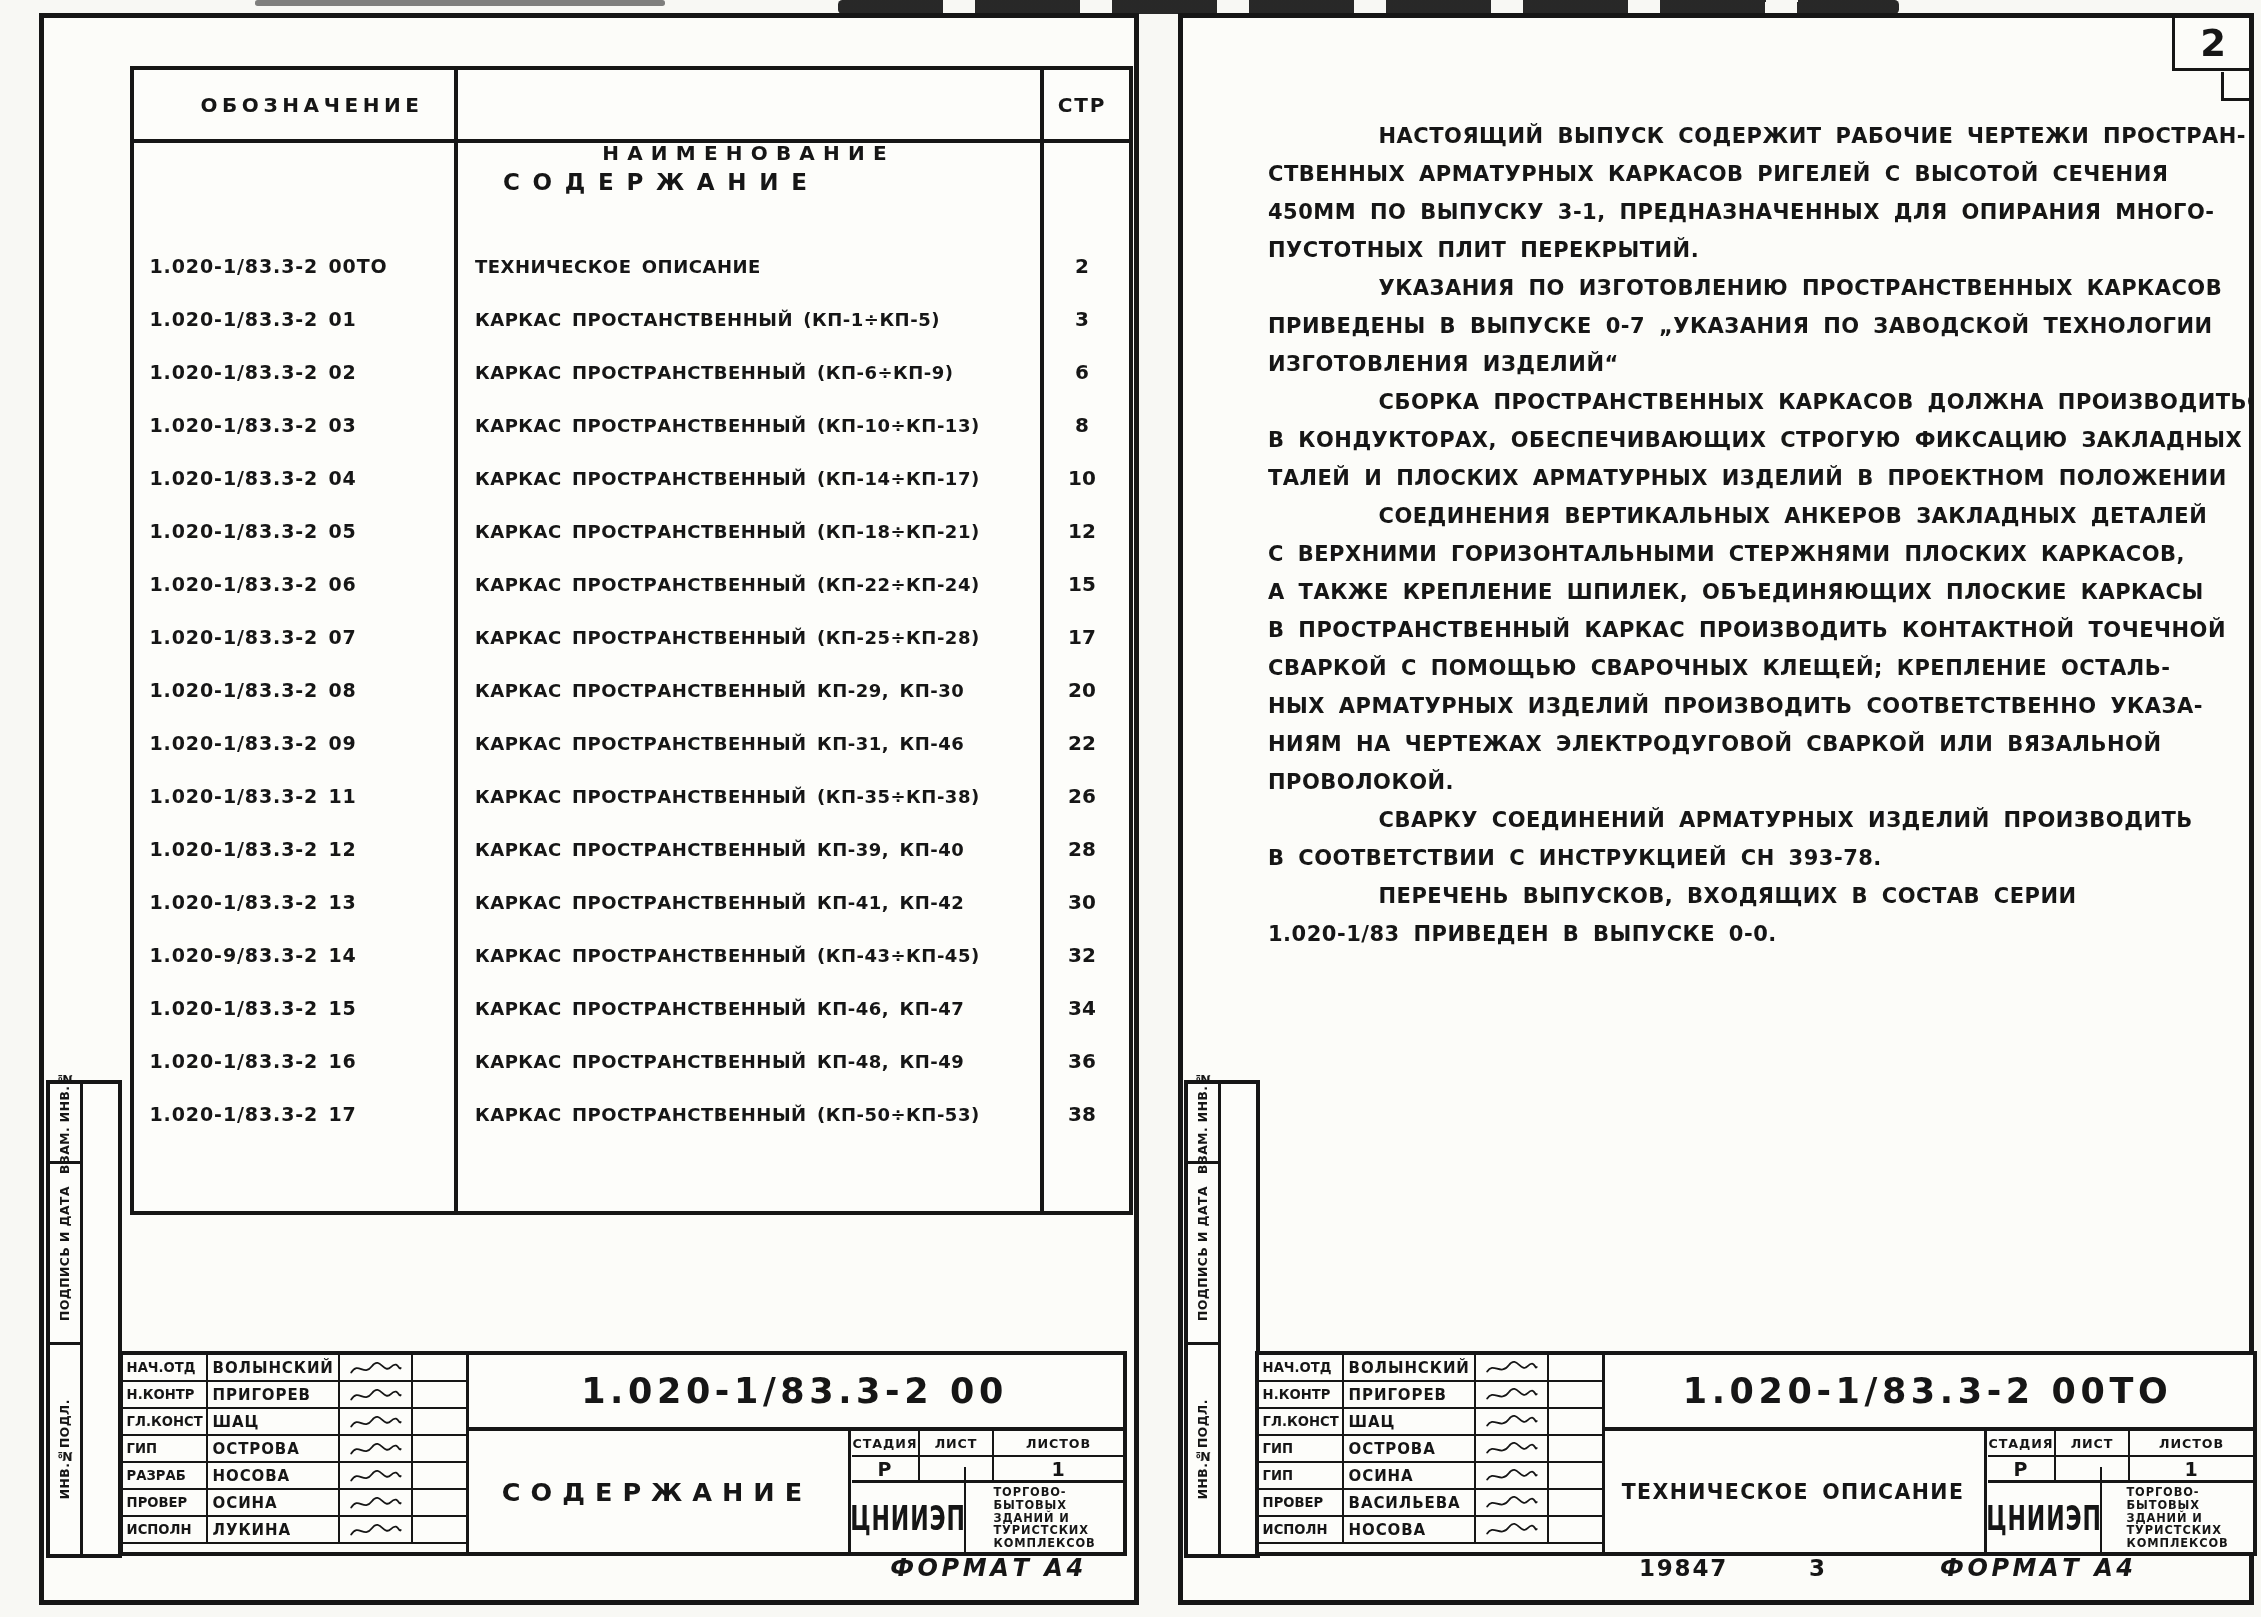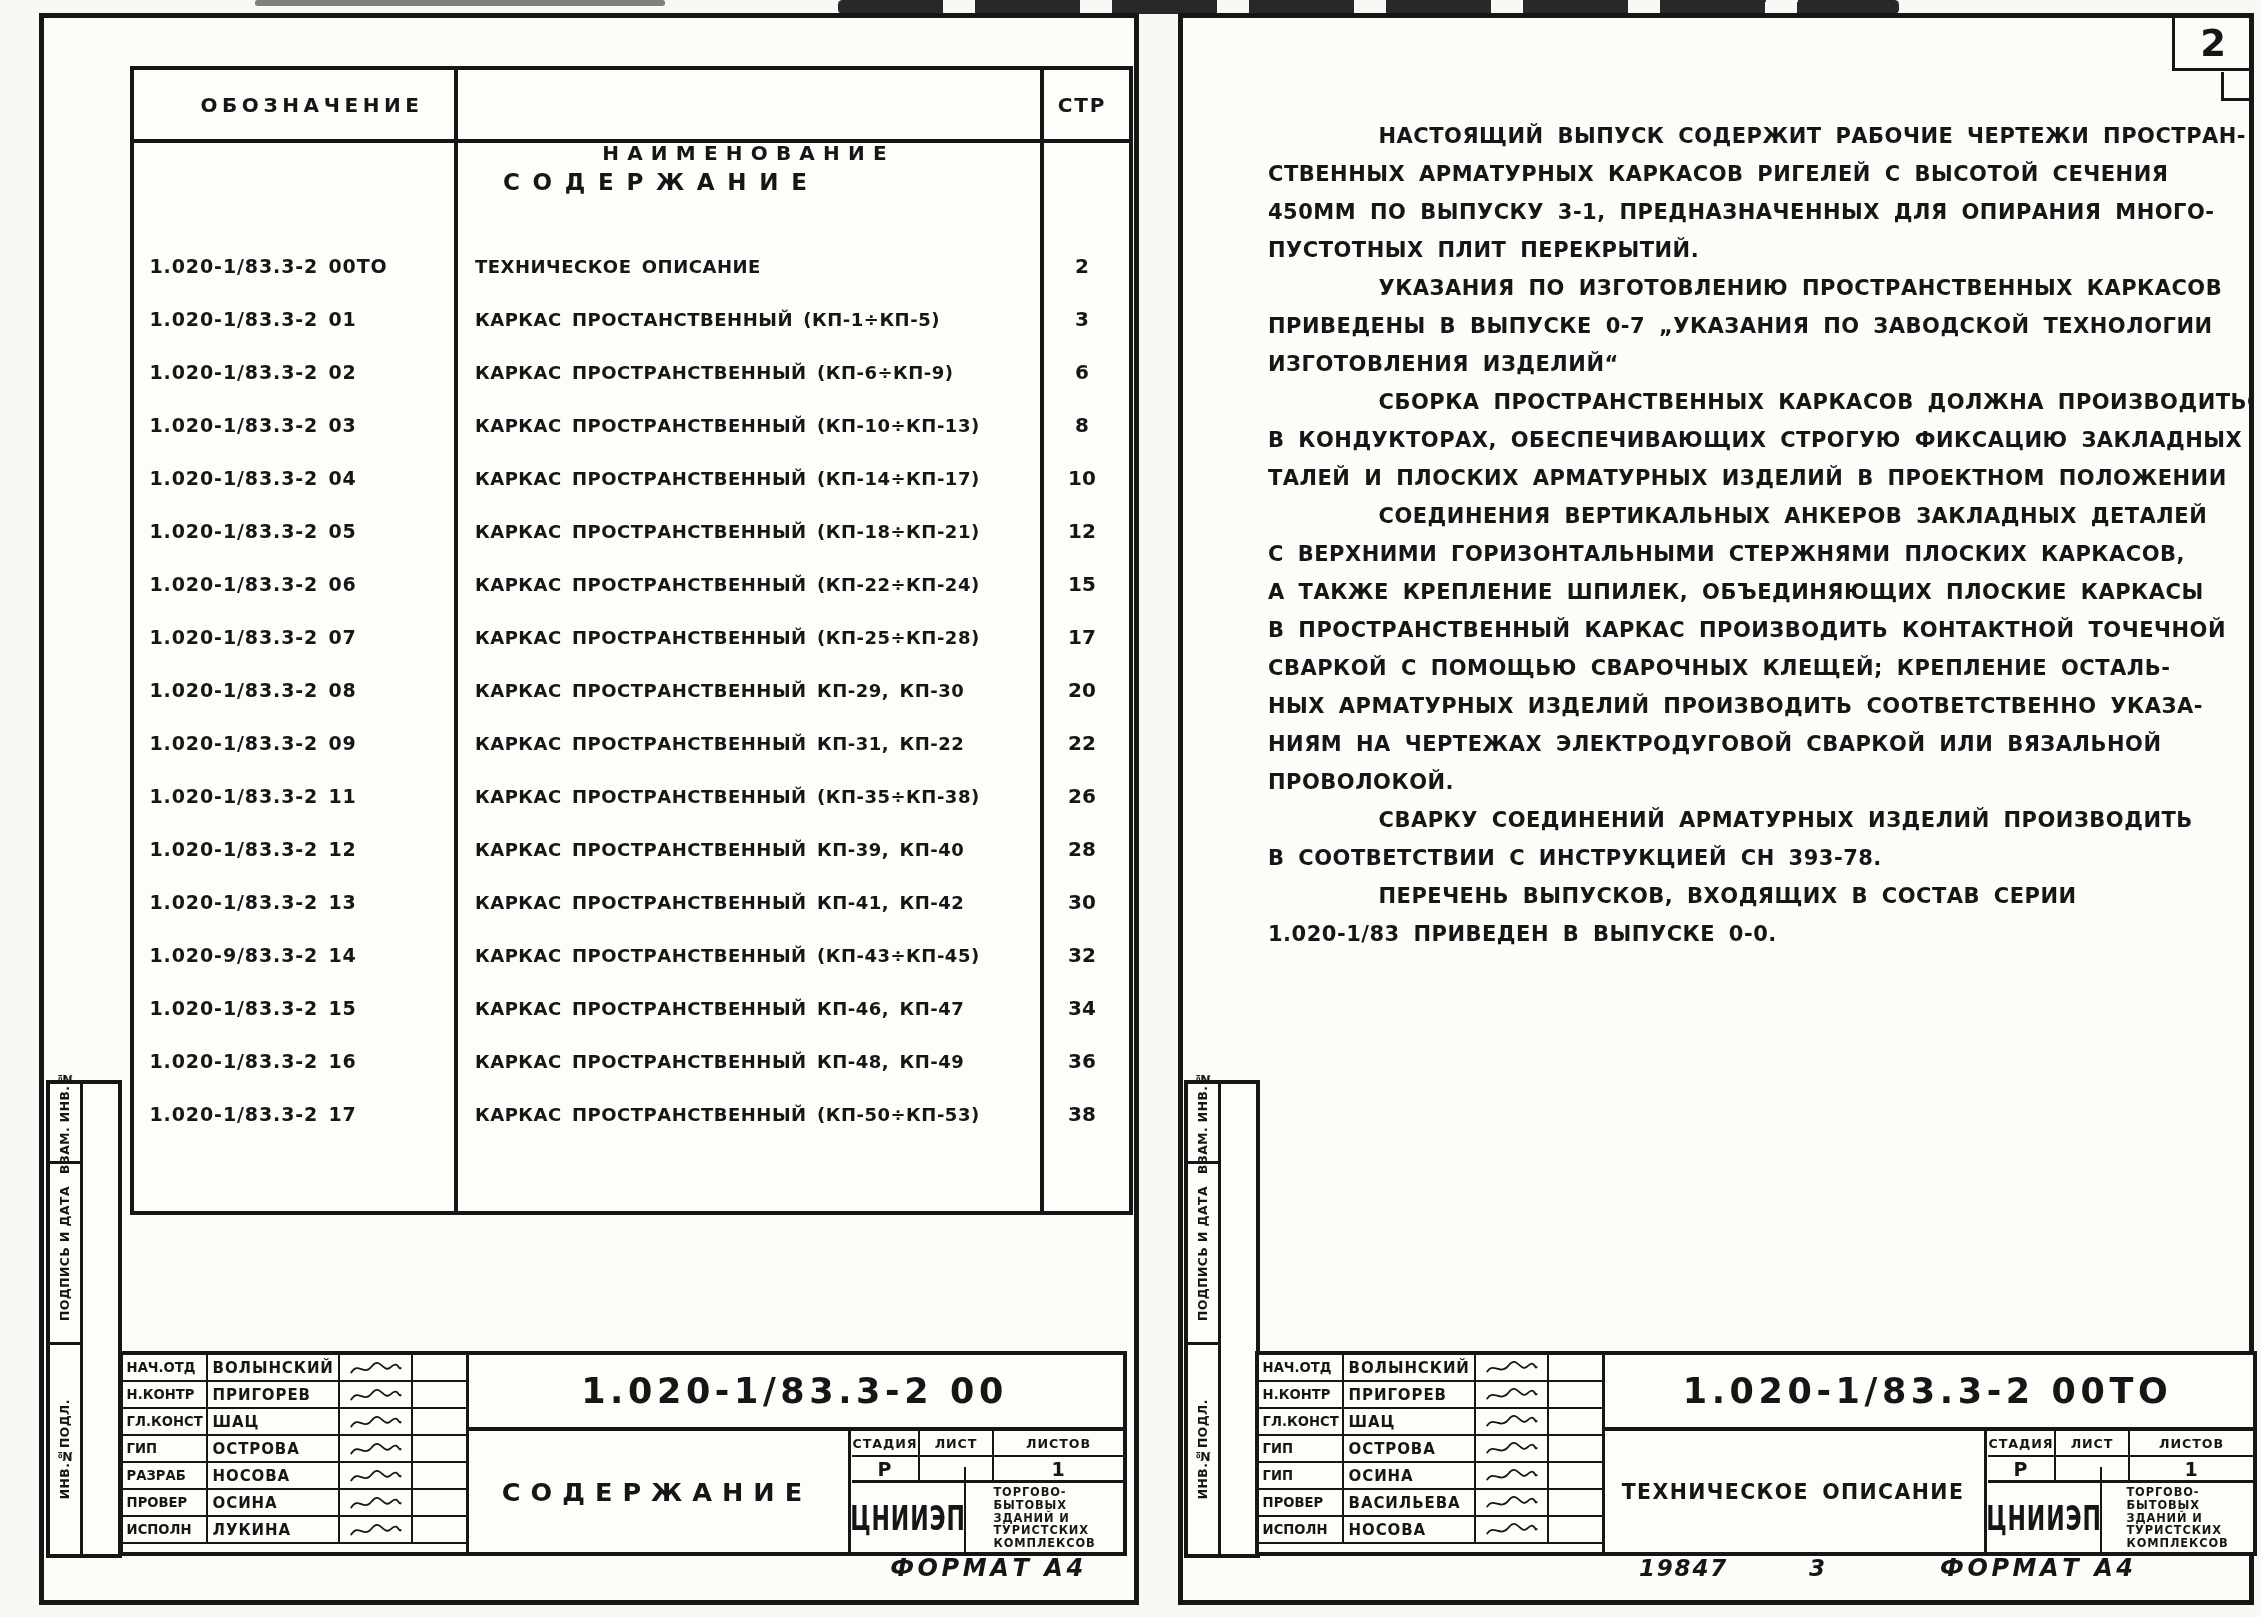--- a/index.html
+++ b/index.html
@@ -82,21 +82,21 @@
   .org-text{flex:1;display:flex;align-items:center;justify-content:center;text-align:left;
     font-size:11.4px;line-height:12.7px;letter-spacing:0.9px;white-space:pre-line;}
   
   .body-text{position:absolute;left:1268px;top:117px;width:983px;height:883px;
     font-size:21px;line-height:38px;letter-spacing:0.5px;word-spacing:6px;
     white-space:pre;overflow:hidden;}
   
   .fmt-note{position:absolute;font-style:italic;font-size:24px;letter-spacing:3.6px;white-space:nowrap;}
   .fmt-left{left:861px;top:1554px;width:255px;text-align:center;}
   .fmt-right{left:1940px;top:1554px;}
-  .stamp-num{position:absolute;top:1555px;font-style:italic;font-size:23px;letter-spacing:1.8px;}
+  .stamp-num{position:absolute;top:1555px;font-size:23px;letter-spacing:1.8px;}
   .stamp-a{left:1639px;} .stamp-b{left:1809px;}
 </style>
 </head>
 <body>
 
 <div class="sheet">
 
   <div class="artifact"></div>
   <div class="artifact2"></div>
 
@@ -161,21 +161,21 @@
         </div>
 
         <div class="toc-row">
           <span class="toc-des">1.020-1/83.3-2  08</span>
           <span class="toc-name">КАРКАС ПРОСТРАНСТВЕННЫЙ КП-29, КП-30</span>
           <span class="toc-page">20</span>
         </div>
 
         <div class="toc-row">
           <span class="toc-des">1.020-1/83.3-2  09</span>
-          <span class="toc-name">КАРКАС ПРОСТРАНСТВЕННЫЙ КП-31, КП-22</span>
+          <span class="toc-name">КАРКАС ПРОСТРАНСТВЕННЫЙ КП-31, КП-46</span>
           <span class="toc-page">22</span>
         </div>
 
 
         <div class="toc-row">
           <span class="toc-des">1.020-1/83.3-2 11</span>
           <span class="toc-name">КАРКАС ПРОСТРАНСТВЕННЫЙ (КП-35÷КП-38)</span>
           <span class="toc-page">26</span>
         </div>
 

